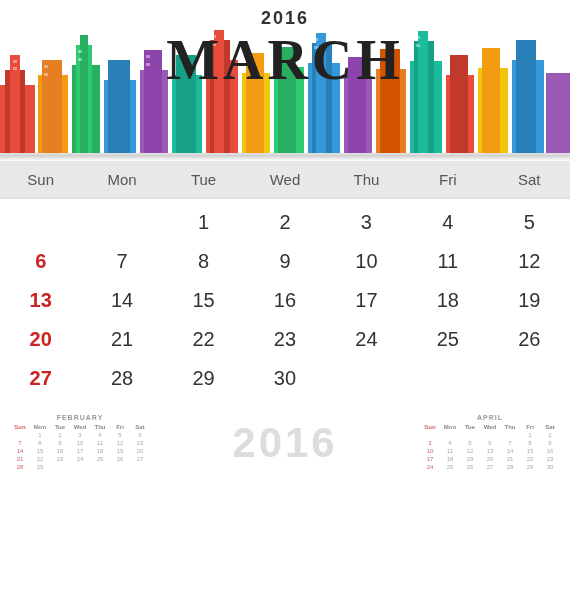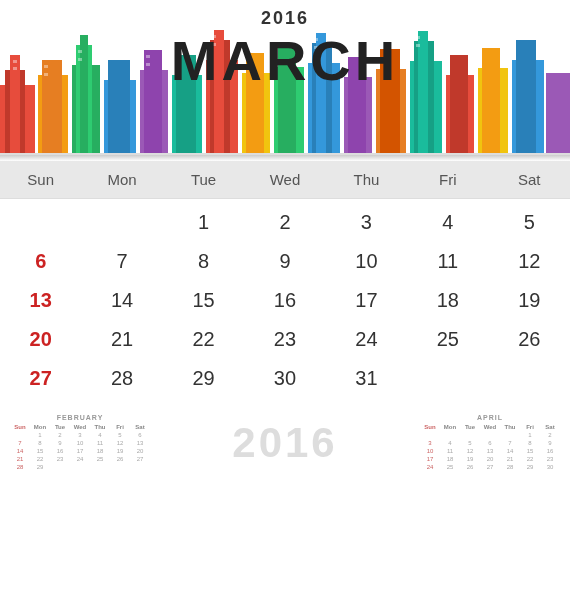--- a/index.html
+++ b/index.html
@@ -38,21 +38,21 @@
     .month-label {
       position: absolute;
       top: 28px;
       left: 50%;
       transform: translateX(-50%);
       font-size: 56px;
       font-weight: 900;
       color: #222;
       letter-spacing: 4px;
       z-index: 10;
-      font-family: Liberation Sans, sans-serif;
+      font-family: Liberation Serif, serif;
     }
 
     
     .cityscape {
       width: 100%;
       height: 130px;
       position: absolute;
       bottom: 0;
     }
 
@@ -275,21 +275,20 @@
     <div class="cal-cell">21</div>
     <div class="cal-cell">22</div>
     <div class="cal-cell">23</div>
     <div class="cal-cell">24</div>
     <div class="cal-cell">25</div>
     <div class="cal-cell">26</div>
     <div class="cal-cell sunday">27</div>
     <div class="cal-cell">28</div>
     <div class="cal-cell">29</div>
     <div class="cal-cell">30</div>
-    <div class="cal-cell">31</div>
     <div class="cal-cell"></div>
     <div class="cal-cell"></div>
   </div>
 
 <div class="bottom-section">
 
   <div class="mini-calendar" id="feb-mini">
   <div class="mini-cal-title">FEBRUARY</div>
       <div class="mini-cal-grid">
         <div class="mini-cell header-cell sunday-mini">Sun</div>

